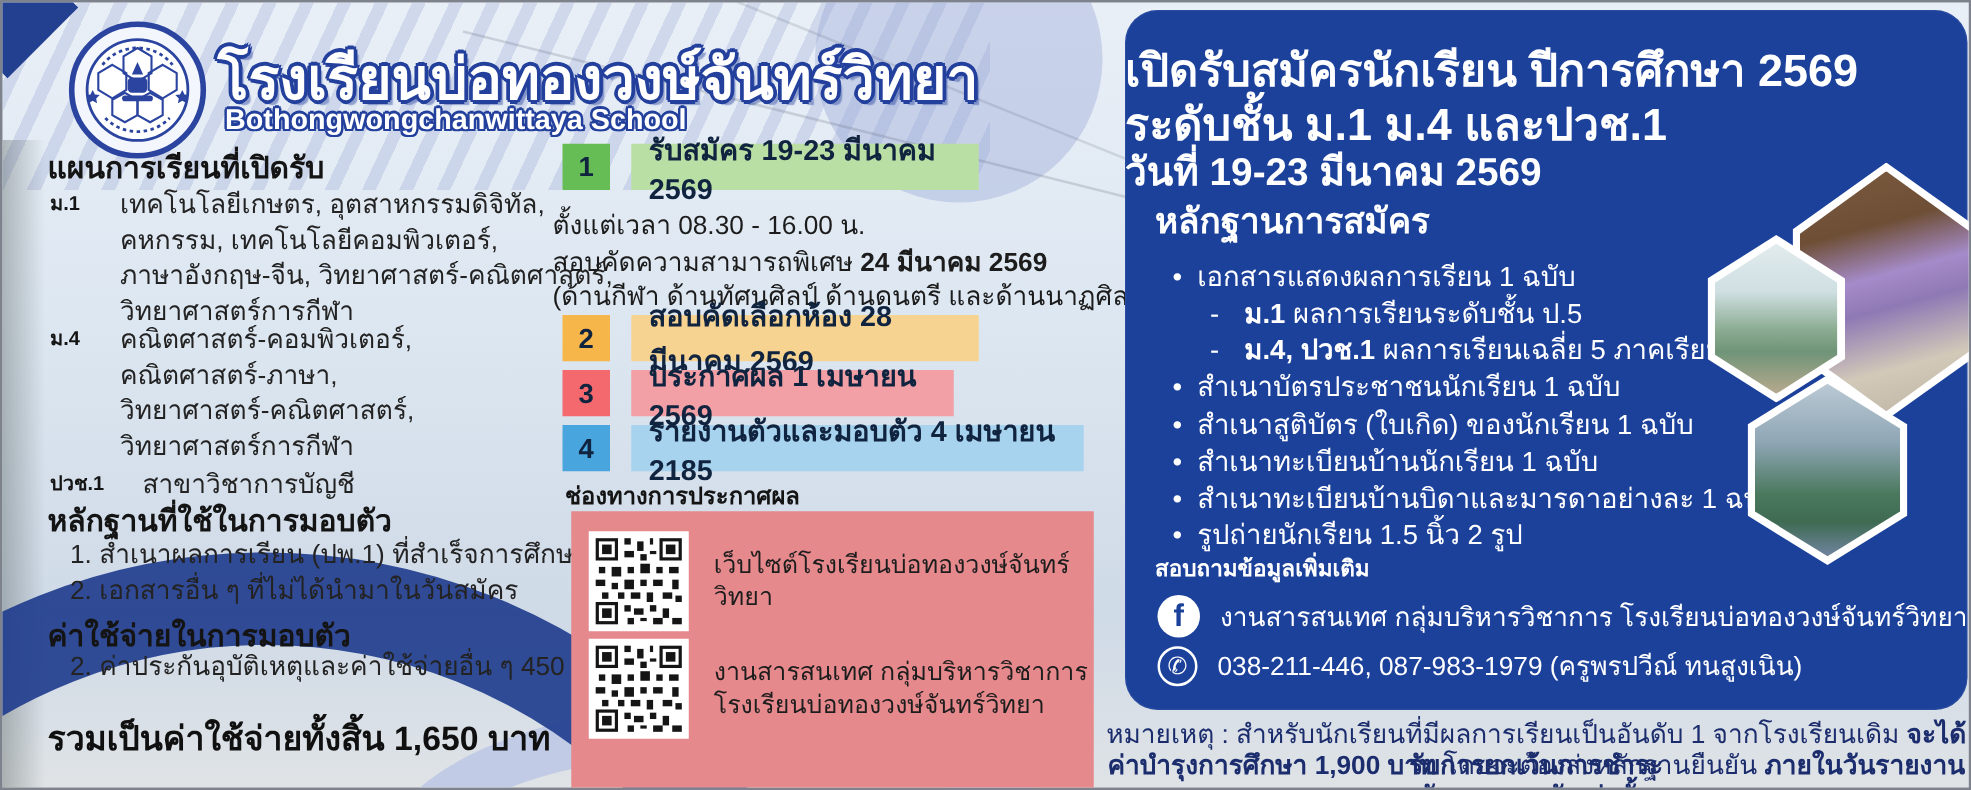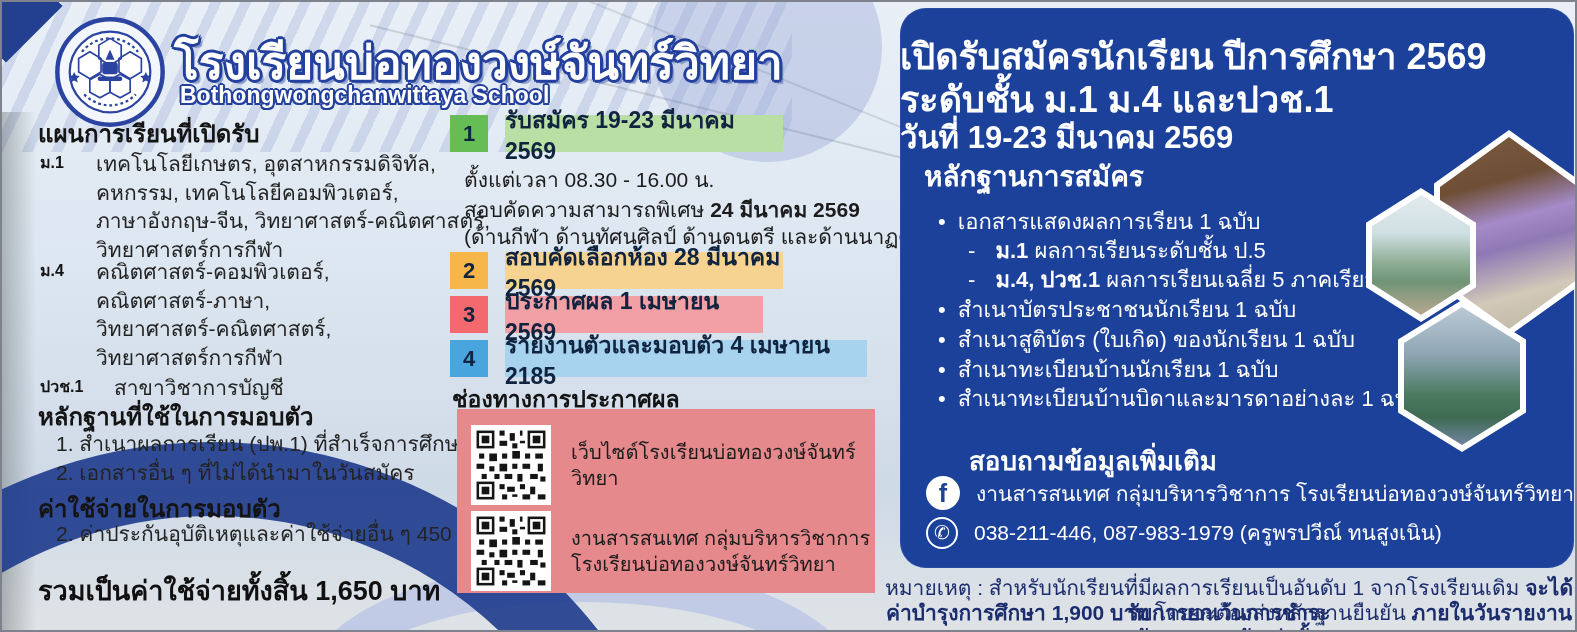--- a/index.html
+++ b/index.html
@@ -46,52 +46,52 @@
   .prog-pvc .level{width:74px;flex:0 0 74px;}
   .h-docs{left:36px;top:395px;}
   .docs-list{left:54px;top:428px;}
   .h-fees{left:36px;top:487px;}
   .fees-list{left:54px;top:518px;}
   .total-fee{left:36px;top:567px;font-size:27px;font-weight:800;color:#101010;}
   
   .step{height:37px;display:flex;align-items:stretch;}
   .step .tile{width:38px;display:flex;align-items:center;justify-content:center;
     font-size:22px;font-weight:800;color:#10233f;}
-  .step .bar{margin-left:17px;display:flex;align-items:center;
+  .step .bar{margin-left:17px;display:flex;align-items:center;padding-left:14px;
     font-size:23px;font-weight:800;color:#10233f;box-sizing:border-box;}
   .step1{left:448px;top:113px;} .step1 .tile{background:#67bd55;} .step1 .bar{background:#badfa5;width:278px;}
   .step2{left:448px;top:250px;} .step2 .tile{background:#f7b64a;} .step2 .bar{background:#f6d391;width:278px;}
   .step3{left:448px;top:294px;} .step3 .tile{background:#f4696e;} .step3 .bar{background:#f2a0a5;width:258px;}
   .step4{left:448px;top:338px;} .step4 .tile{background:#49a5dd;} .step4 .bar{background:#a7d3ee;width:362px;}
-  .mnote{left:462px;color:#1c1c1c;font-size:21px;text-align:center;}
+  .mnote{left:440px;color:#1c1c1c;font-size:21px;text-align:center;}
   .mnote b{font-weight:800;}
   .m-time{top:161px;}
   .m-special{top:191px;}
   .m-special-detail{top:218px;}
-  .h-channels{left:450px;top:379px;font-size:23px;font-weight:800;color:#141414;text-align:right;}
-  .qr-panel{left:455px;top:407px;width:418px;height:184px;background:#e5898c;}
+  .h-channels{left:450px;top:379px;font-size:19px;font-weight:800;color:#141414;text-align:right;}
+  .qr-panel{left:455px;top:407px;width:418px;height:222px;background:#e5898c;}
   .qr-row{position:absolute;left:14px;display:flex;align-items:center;}
   .qr-row1{top:16px;} .qr-row2{top:102px;}
   .qr-box{width:80px;height:80px;background:#fff;padding:3px;box-sizing:border-box;flex:0 0 80px;}
   .qr-label{margin-left:20px;font-size:20px;color:#1d1d1d;line-height:26px;}
   
   .blue-panel{left:898px;top:6px;width:674px;height:560px;border-radius:26px;background:#1c419b;
     box-shadow:inset 0 0 0 1px rgba(255,255,255,.06);}
   .rp-title{left:898px;width:640px;text-align:left;font-weight:800;color:#fff;}
   .rp-title1{top:26px;font-size:36px;}
   .rp-title2{top:69px;font-size:36px;}
   .rp-title3{top:110px;font-size:31px;}
   .rp-h{font-size:28px;font-weight:800;color:#fff;}
   .rp-h-docs{left:922px;top:152px;}
   .req{left:936px;color:#fff;font-size:22px;}
   .req-b::before{content:"•";margin-right:12px;}
   .req-s{padding-left:30px;}
   .req-s::before{content:"-";margin-right:14px;}
   .req b{font-weight:800;}
-  .rp-h-contact{left:967px;top:438px;font-size:26px;}
+  .rp-h-contact{left:922px;top:438px;font-size:18px;}
   .contact-row{left:924px;display:flex;align-items:center;color:#fff;font-size:21px;}
   .fb-row{top:474px;} .ph-row{top:514px;}
   .fb-icon{width:34px;height:34px;border-radius:50%;background:#fff;color:#1c419b;
     display:flex;align-items:center;justify-content:center;font-weight:800;font-size:25px;flex:0 0 34px;}
   .ph-icon{width:32px;height:32px;border-radius:50%;border:2.5px solid #fff;box-sizing:border-box;
     display:flex;align-items:center;justify-content:center;font-size:19px;color:#fff;flex:0 0 32px;}
   .contact-text{margin-left:16px;text-align:center;}
   
   .hex{clip-path:polygon(50% 0,100% 26%,100% 74%,50% 100%,0 74%,0 26%);}
   .hex-outer{background:#fff;}
@@ -296,20 +296,21 @@
   <div class="abs req req-s" style="top:231px">
     <b>ม.1</b><span> ผลการเรียนระดับชั้น ป.5</span>
   </div>
   <div class="abs req req-s" style="top:260px">
     <b>ม.4, ปวช.1</b><span> ผลการเรียนเฉลี่ย 5 ภาคเรียน</span>
   </div>
   <div class="abs req req-b" style="top:290px">สำเนาบัตรประชาชนนักเรียน 1 ฉบับ</div>
   <div class="abs req req-b" style="top:320px">สำเนาสูติบัตร (ใบเกิด) ของนักเรียน 1 ฉบับ</div>
   <div class="abs req req-b" style="top:350px">สำเนาทะเบียนบ้านนักเรียน 1 ฉบับ</div>
   <div class="abs req req-b" style="top:379px">สำเนาทะเบียนบ้านบิดาและมารดาอย่างละ 1 ฉบับ</div>
+  <div class="abs req req-b" style="top:408px">รูปถ่ายนักเรียน 1.5 นิ้ว 2 รูป</div>
 
   <div class="abs rp-h rp-h-contact">สอบถามข้อมูลเพิ่มเติม</div>
 
   <div class="abs contact-row fb-row">
     <div class="fb-icon">f</div>
     <div class="contact-text">งานสารสนเทศ กลุ่มบริหารวิชาการ โรงเรียนบ่อทองวงษ์จันทร์วิทยา</div>
   </div>
   <div class="abs contact-row ph-row">
     <div class="ph-icon">✆</div>
     <div class="contact-text">038-211-446, 087-983-1979 (ครูพรปวีณ์ ทนสูงเนิน)</div>

